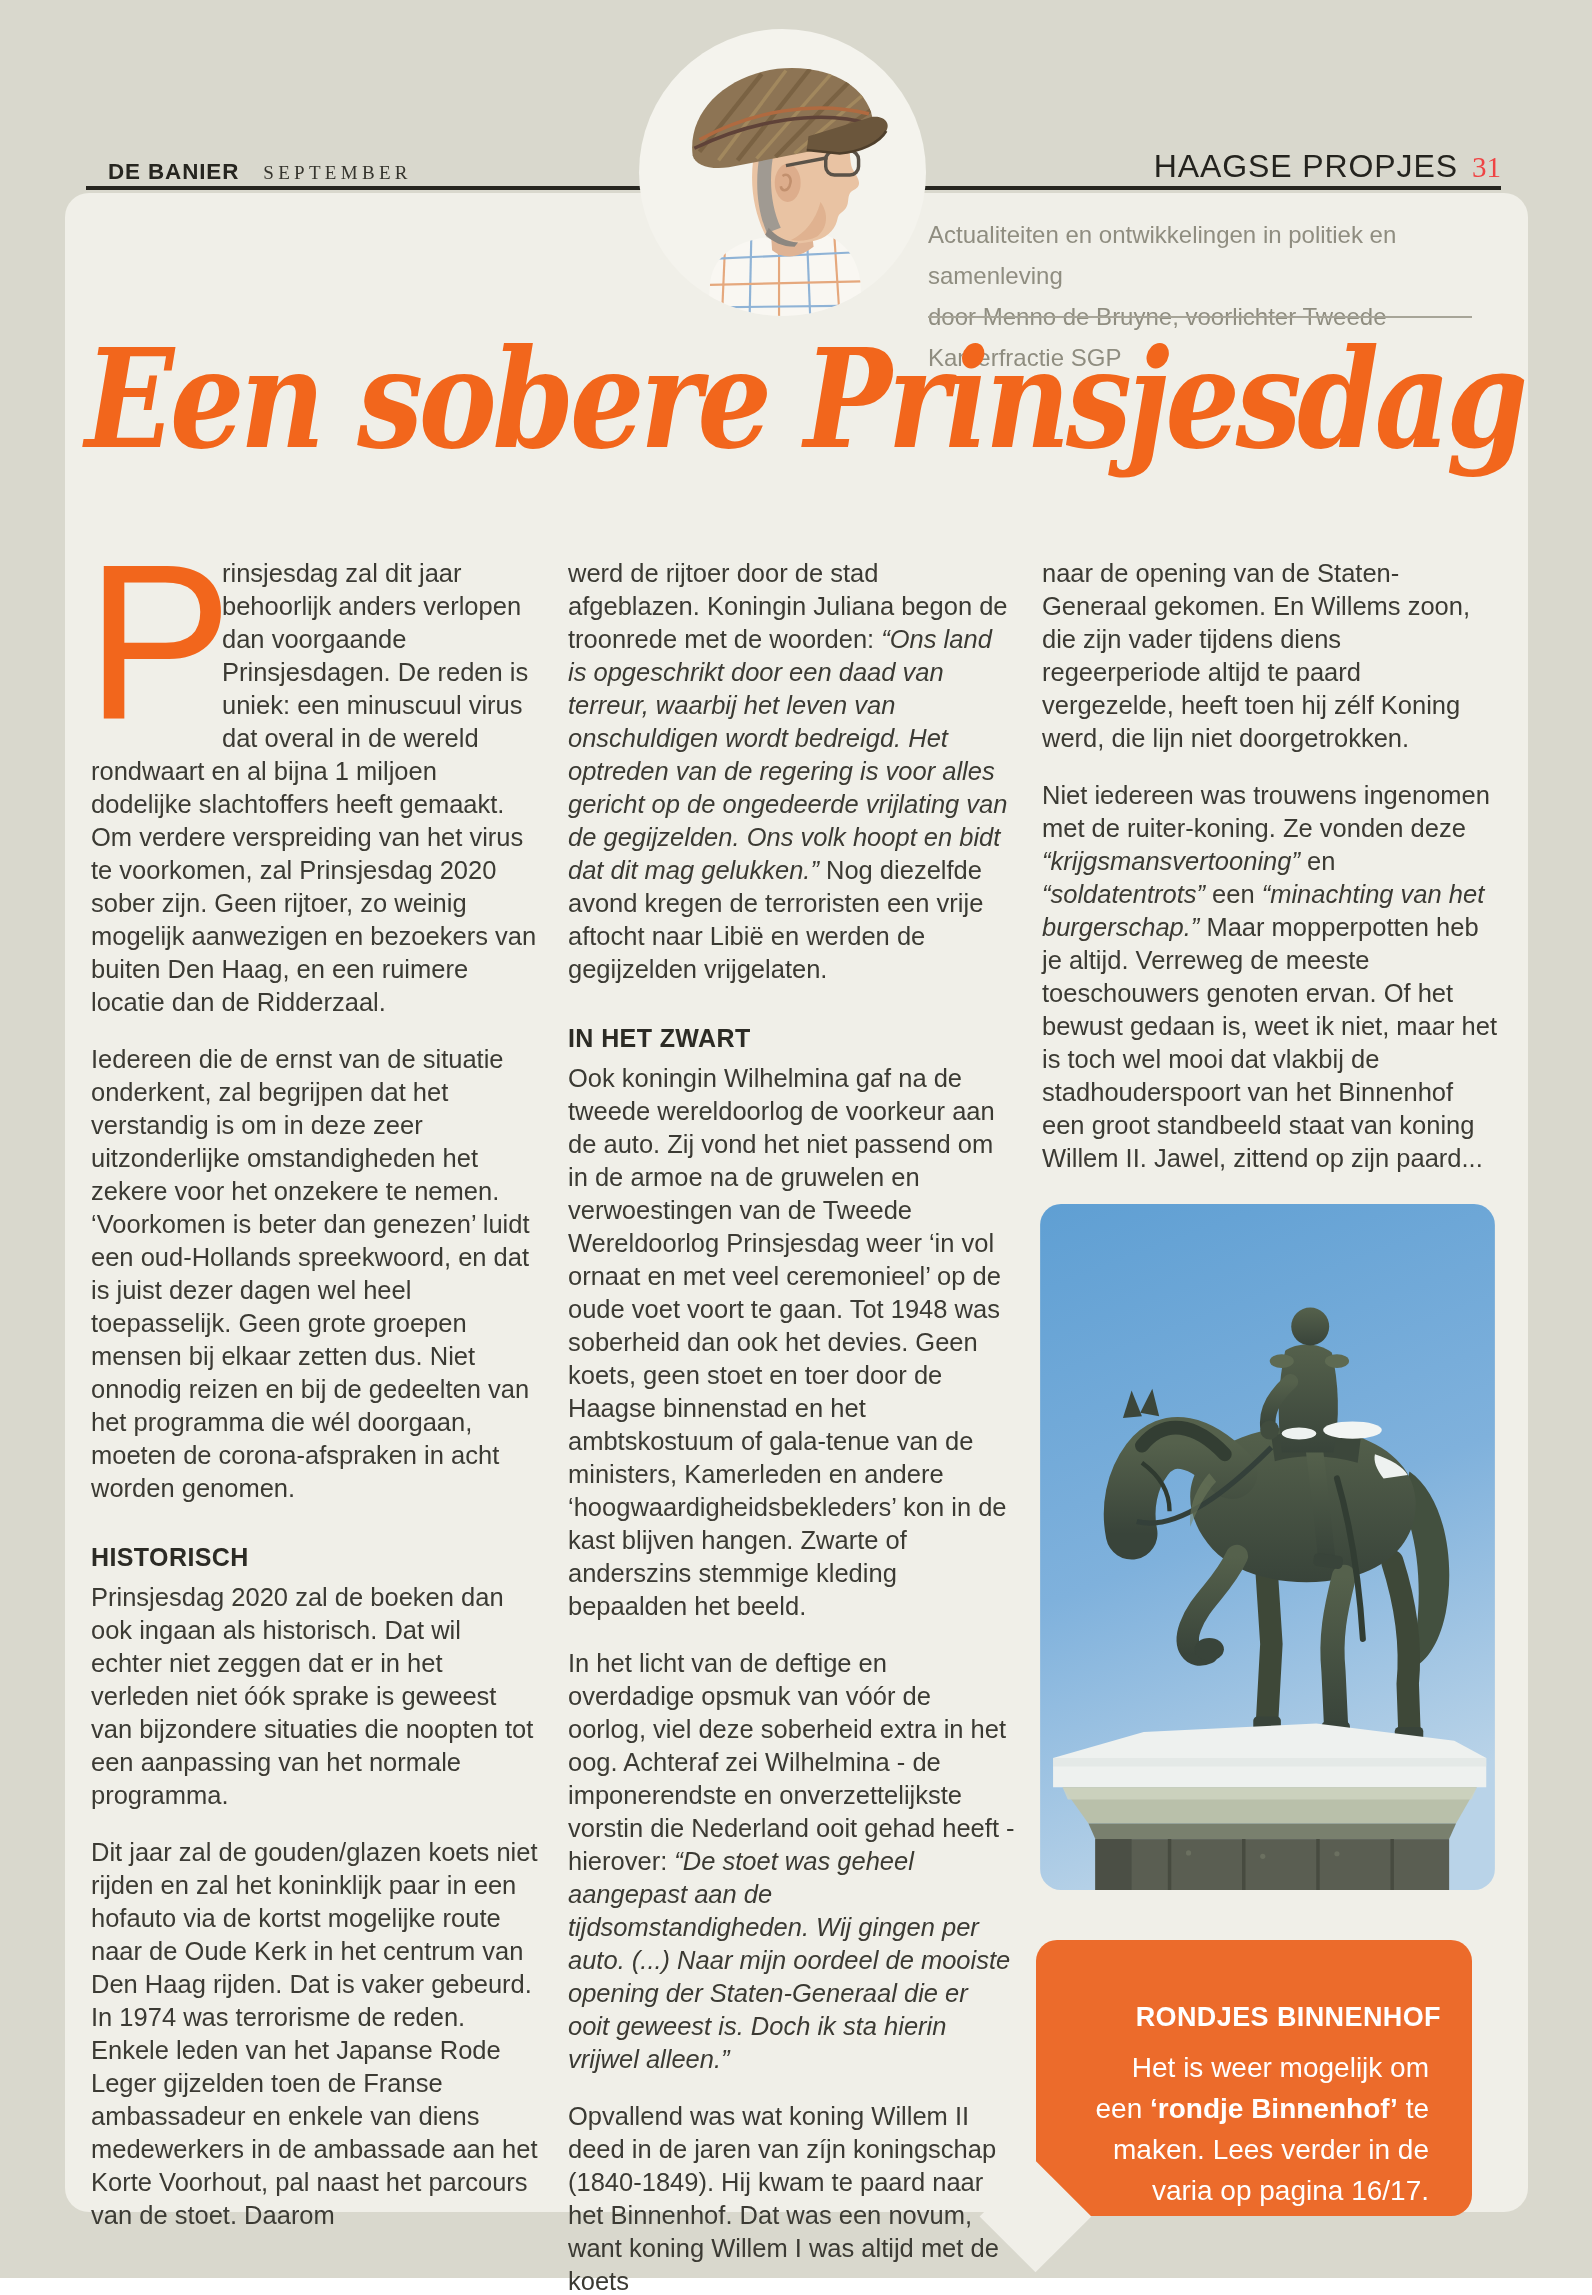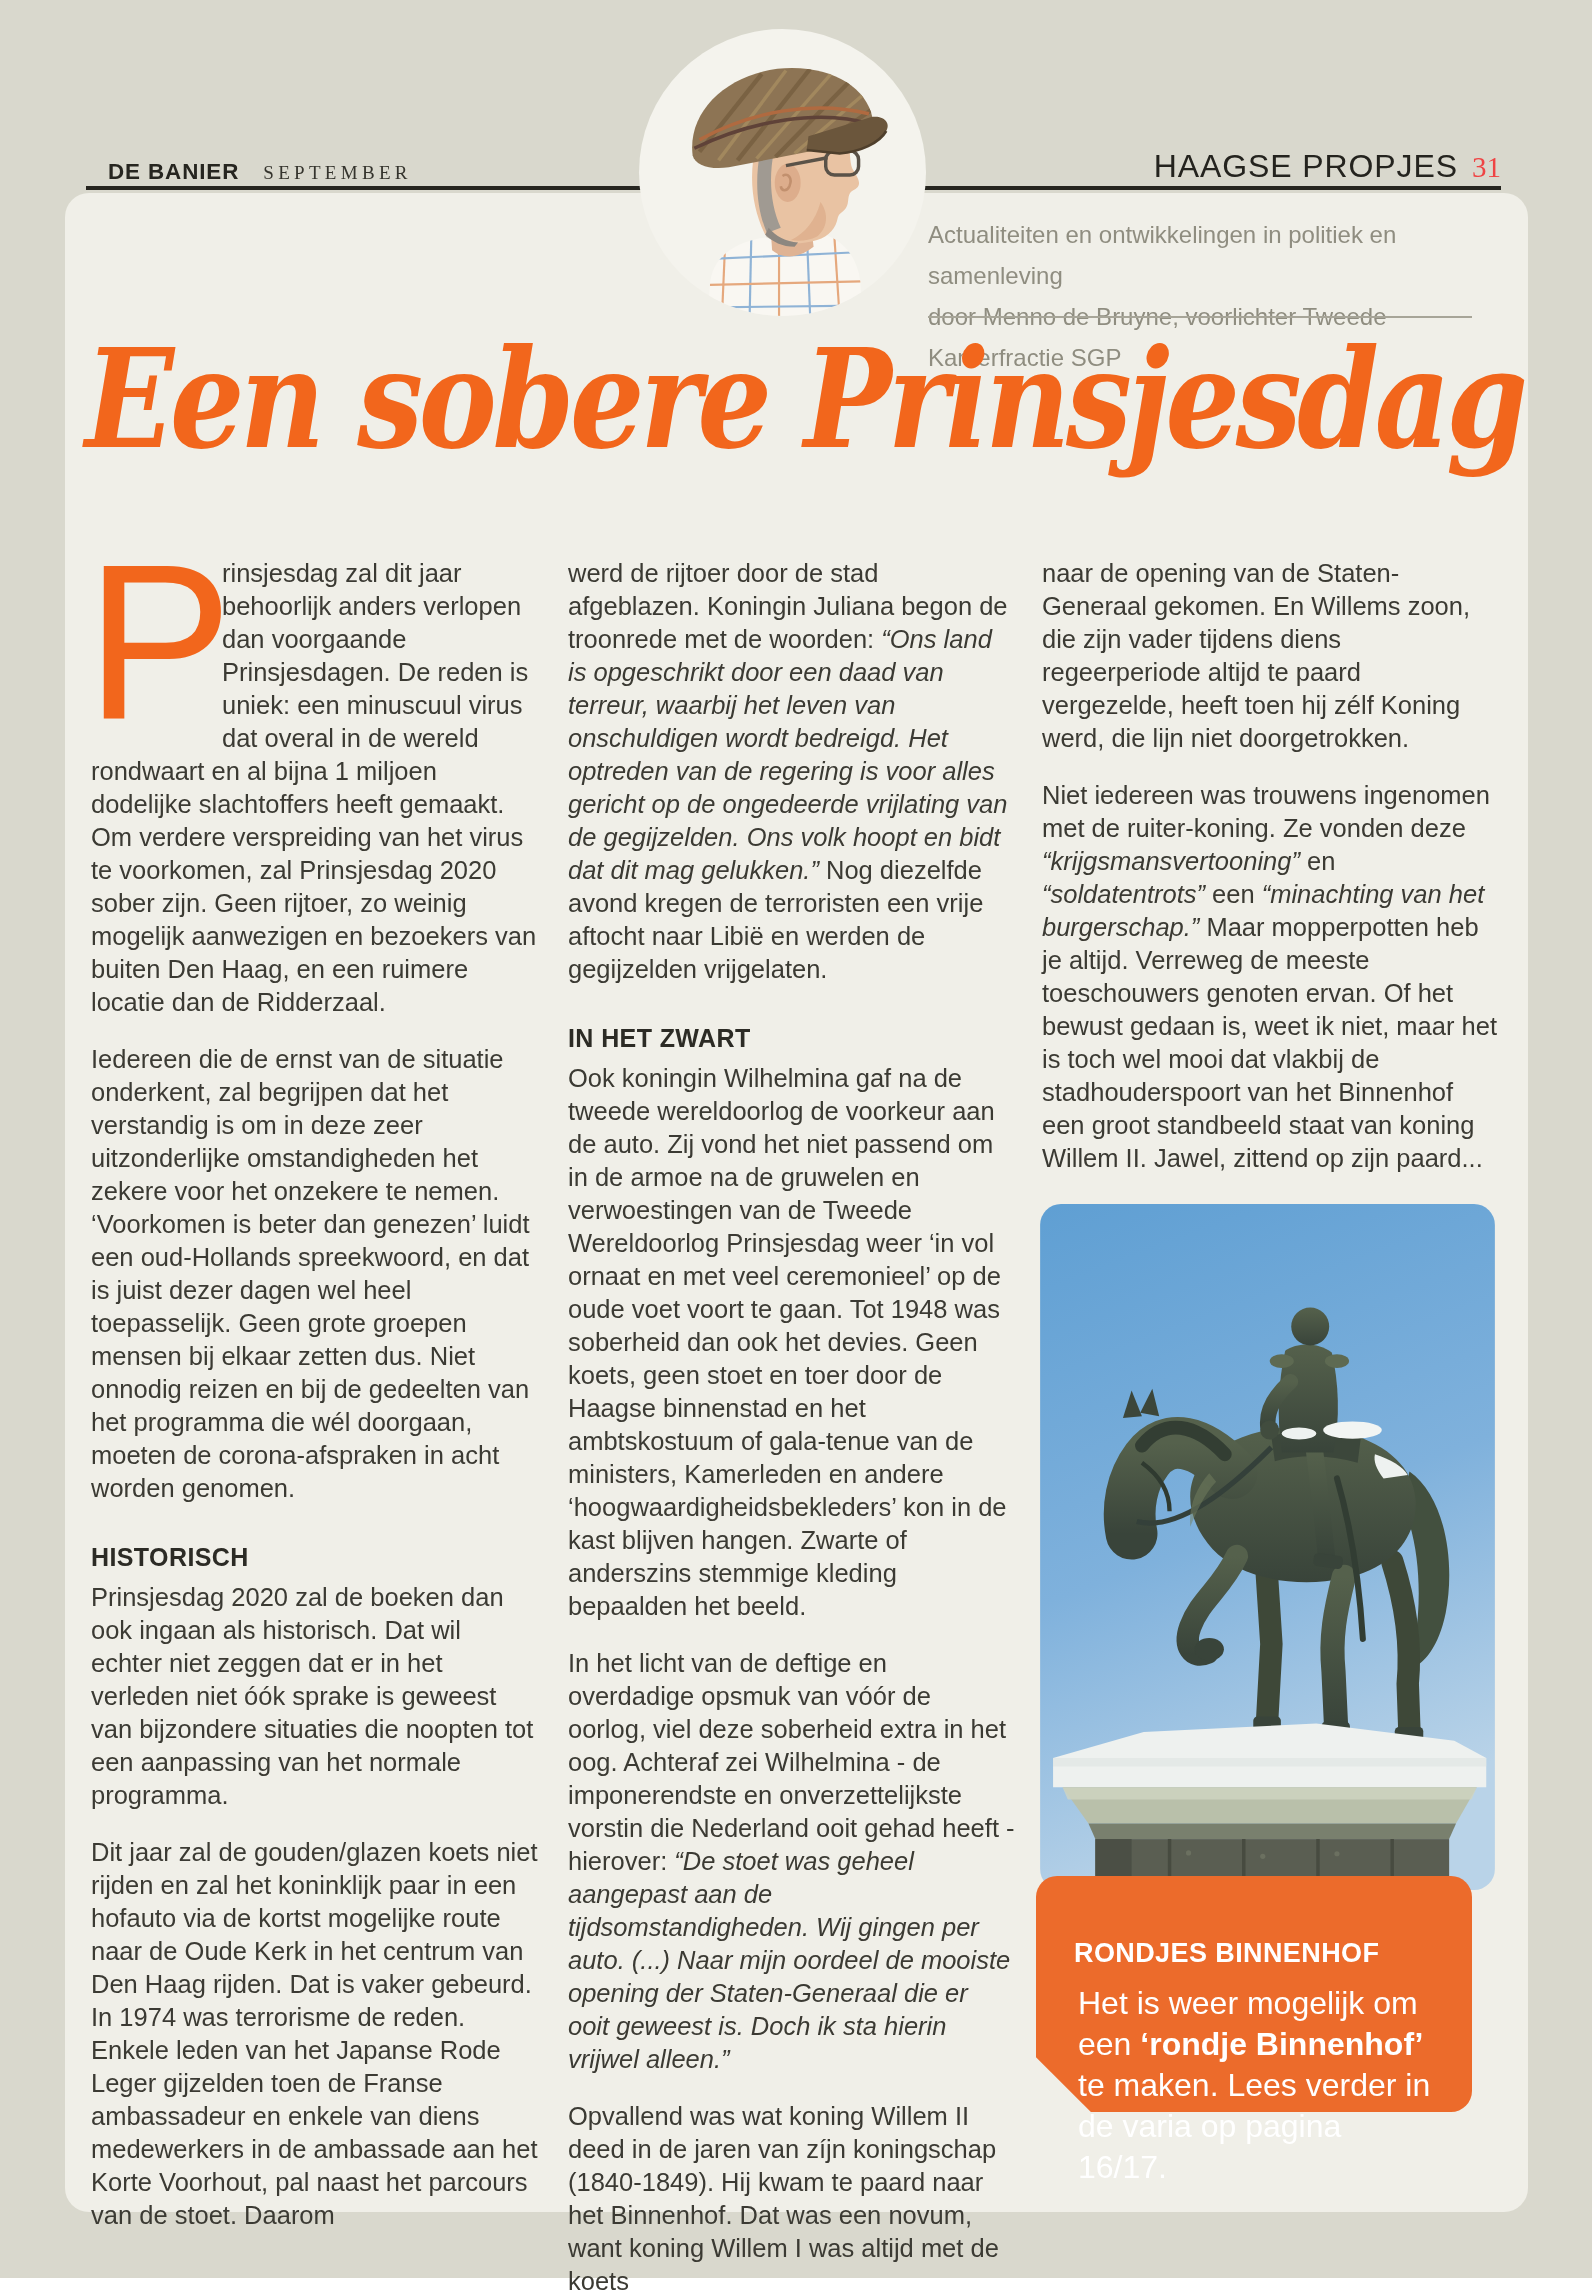--- a/index.html
+++ b/index.html
@@ -39,26 +39,26 @@
   .dropcap-box{float:left;width:131px;height:168px;}
   .dropcap{display:block;font-family:"Liberation Sans",sans-serif;font-weight:400;
            font-size:220px;line-height:171px;color:#f2661c;margin-left:-5.2px;}
   .em{font-style:italic;}
   .bold{font-weight:bold;}
 
   
   .statue{position:absolute;left:1040px;top:1204px;width:455px;height:686px;border-radius:21px;overflow:hidden;z-index:4;}
 
   
-  .promo{position:absolute;left:1036px;top:1876px;width:436px;height:236px;z-index:5;}
+  .promo{position:absolute;left:1036px;top:1940px;width:436px;height:276px;z-index:5;text-align:right;}
   .promo-box{position:absolute;left:0;top:0;width:100%;height:100%;background:#ec6b2b;border-radius:21px;}
   .promo-notch{position:absolute;left:-40px;bottom:-40px;width:79px;height:79px;background:#f0efe8;transform:rotate(45deg);}
   .promo-inner{position:absolute;left:38px;top:62px;right:31px;color:#ffffff;}
   .promo-inner h4{margin:0 0 14px 0;font-size:27px;font-weight:bold;letter-spacing:0.4px;}
-  .promo-inner p{margin:4px;font-size:32px;line-height:41px;}
+  .promo-inner p{margin:12px;font-size:28px;line-height:41px;}
 </style>
 </head>
 <body>
 
 <div class="page">
   <div class="paper"></div>
   <div class="card"></div>
 
   <div class="mast-rule"></div>
 

